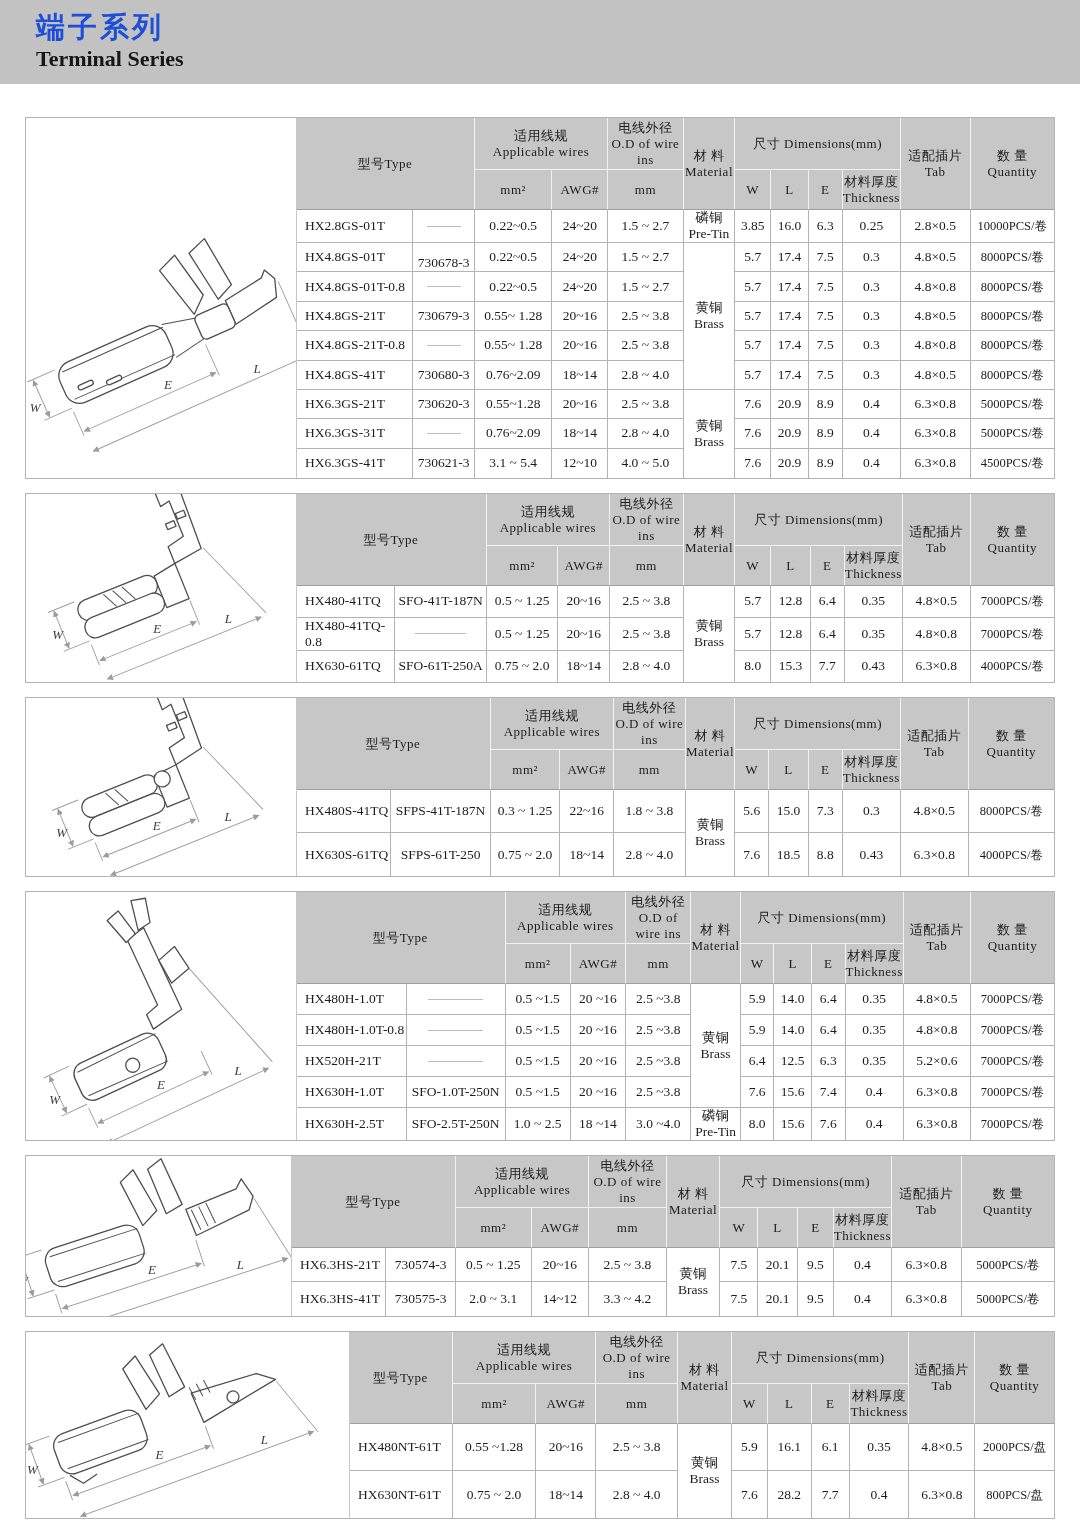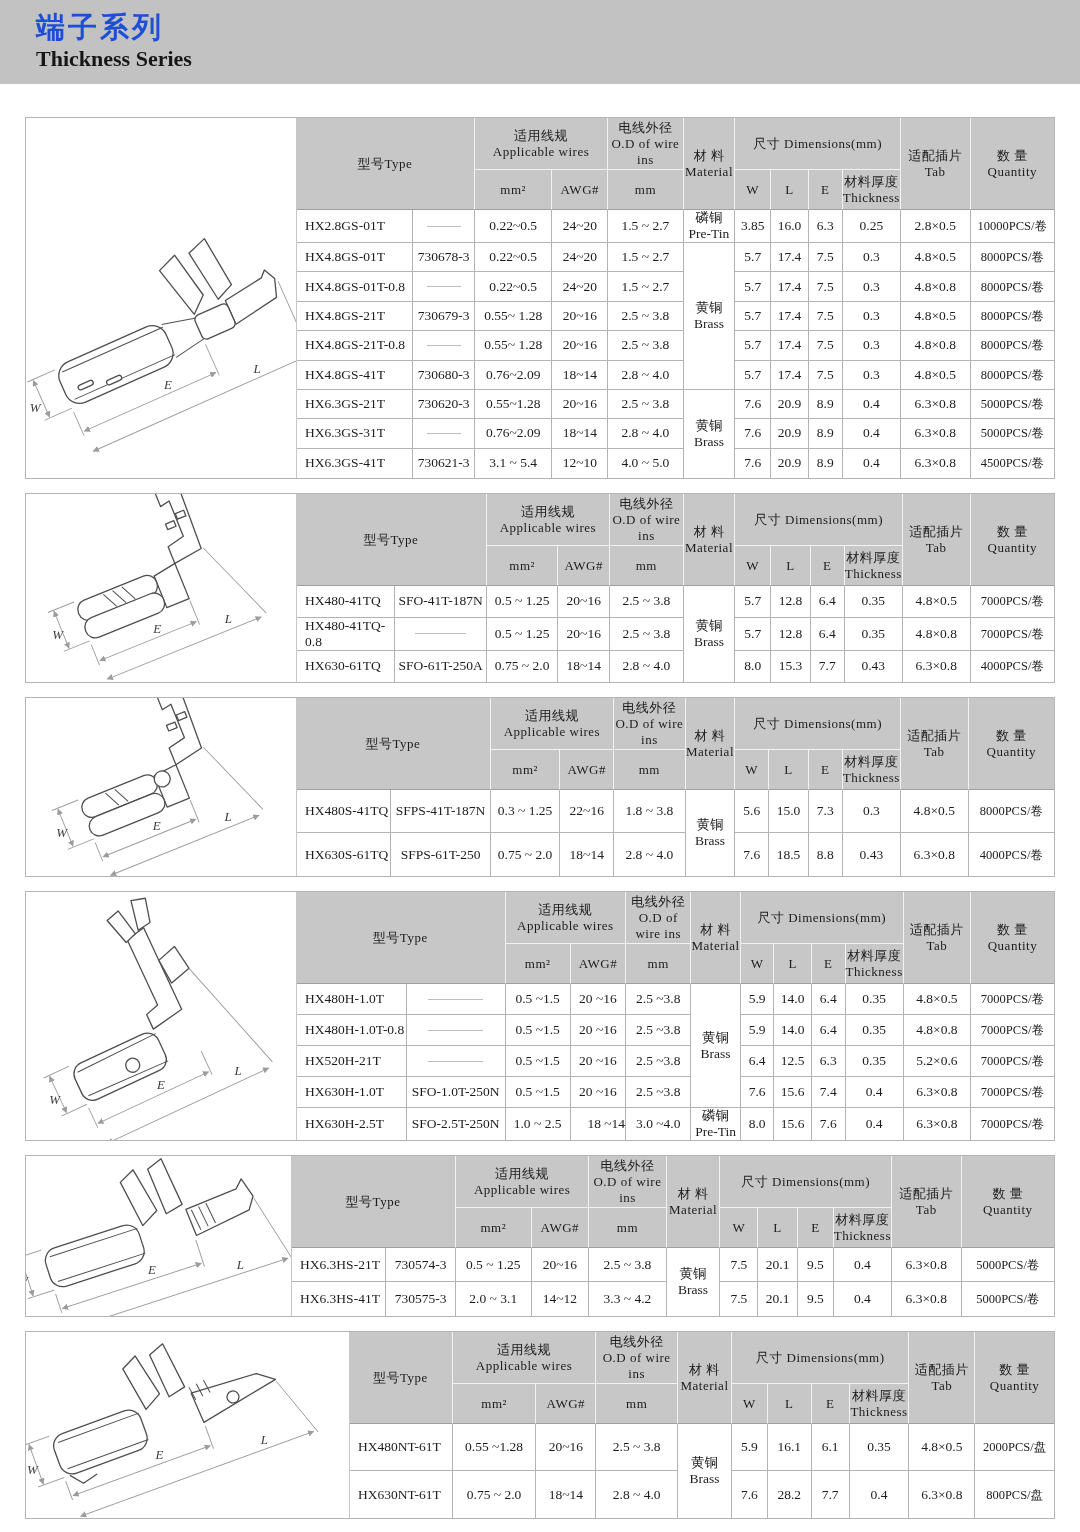--- a/index.html
+++ b/index.html
@@ -43,21 +43,21 @@
   .dim     { stroke:#9c9c9c; fill:none; stroke-width:.9; }
   .dimlbl  { font-family:"Liberation Serif", serif; font-style:italic; font-size:13px; fill:#3d3d3d; stroke:none; }
 </style>
 </head>
 <body>
 
 <div class="page">
 
   <div class="band">
     <div class="title-zh">端子系列</div>
-    <div class="title-en">Thickness Series</div>
+    <div class="title-en">Terminal Series</div>
   </div>
 
   <div class="sections">
 
     <div class="section" style="height:362px">
       <div class="draw" style="width:270px">
         <svg width="270" height="360" viewBox="0 0 270 360">
           <defs>
               <marker id="ar-a" viewBox="0 0 10 10" refX="9" refY="5" markerWidth="7" markerHeight="7" orient="auto-start-reverse">
                 <path d="M0,0 L10,5 L0,10 z" fill="#9c9c9c"></path>
@@ -170,21 +170,21 @@
           </div>
           <div class="bcell" style="grid-area: 3 / 11;">
             <span>2.8×0.5</span>
           </div>
           <div class="bcell qty nbr" style="grid-area: 3 / 12;">
             <span>10000PCS/卷</span>
           </div>
           <div class="bcell cl" style="grid-area: 4 / 1;">
             <span>HX4.8GS-01T</span>
           </div>
-          <div class="bcell" style="grid-area: 4 / 2;">
+          <div class="bcell" style="grid-area: 4 / 2; justify-content: flex-end;">
             <span>730678-3</span>
           </div>
           <div class="bcell" style="grid-area: 4 / 3;">
             <span>0.22~0.5</span>
           </div>
           <div class="bcell" style="grid-area: 4 / 4;">
             <span>24~20</span>
           </div>
           <div class="bcell" style="grid-area: 4 / 5;">
             <span>1.5 ~ 2.7</span>
@@ -1012,21 +1012,21 @@
           </div>
           <div class="bcell cl nbb" style="grid-area: 7 / 1;">
             <span>HX630H-2.5T</span>
           </div>
           <div class="bcell nbb" style="grid-area: 7 / 2;">
             <span>SFO-2.5T-250N</span>
           </div>
           <div class="bcell nbb" style="grid-area: 7 / 3;">
             <span>1.0 ~ 2.5</span>
           </div>
-          <div class="bcell nbb" style="grid-area: 7 / 4; align-items: flex-end;">
+          <div class="bcell nbb" style="grid-area: 7 / 4;">
             <span>18 ~14</span>
           </div>
           <div class="bcell nbb" style="grid-area: 7 / 5;">
             <span>3.0 ~4.0</span>
           </div>
           <div class="bcell mat nbb" style="grid-area: 7 / 6 / span 1;">
             <span>磷铜</span>
             <span>Pre-Tin</span>
           </div>
           <div class="bcell nbb" style="grid-area: 7 / 7;">

